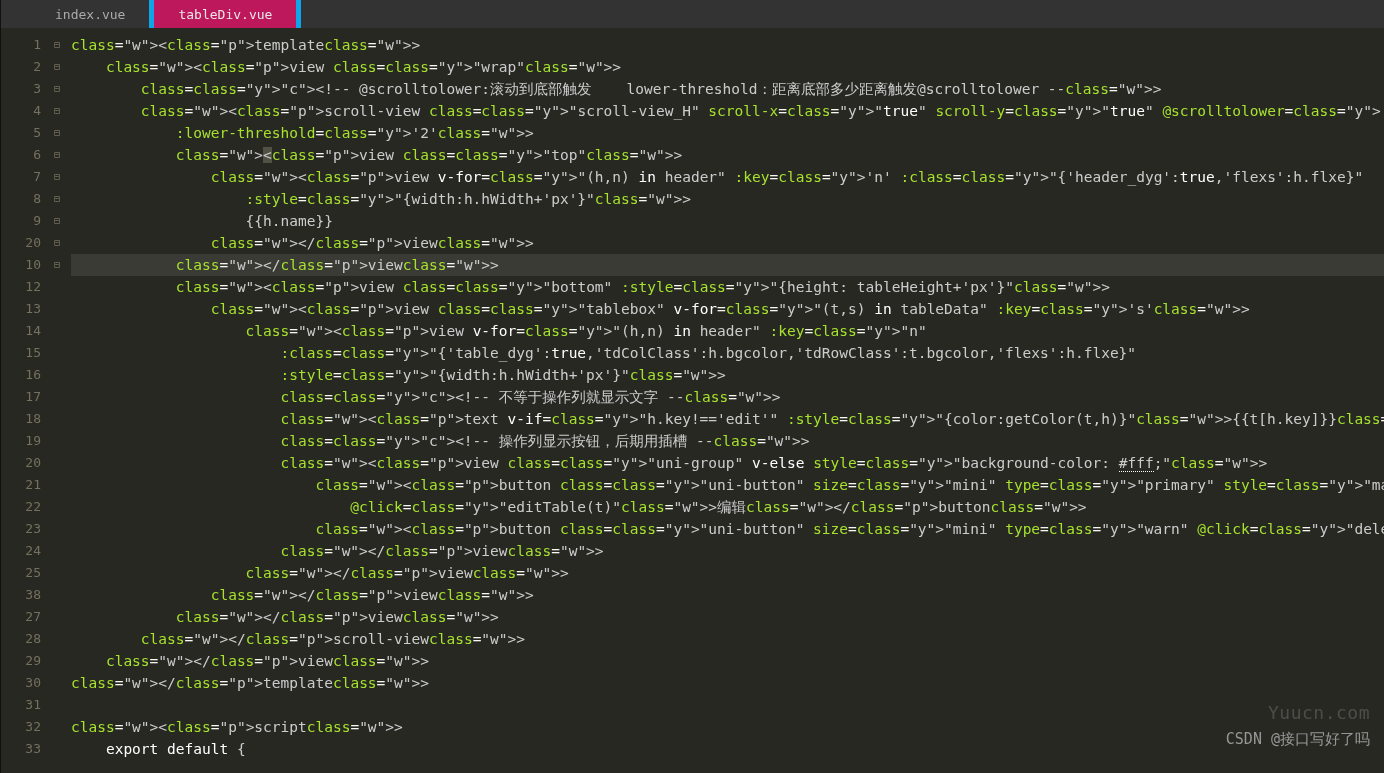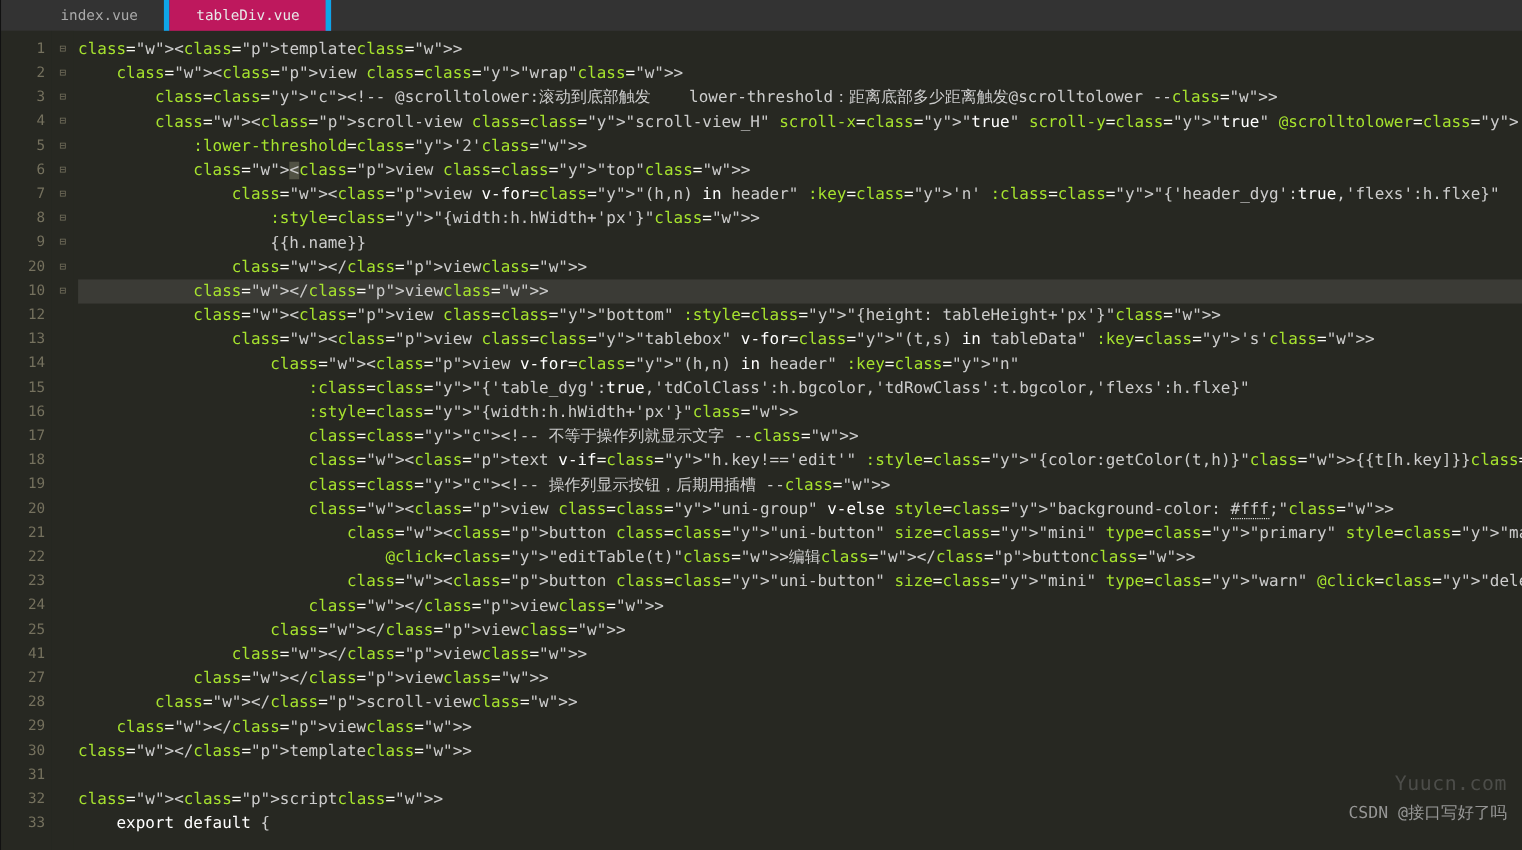--- a/index.html
+++ b/index.html
@@ -79,21 +79,21 @@
           <div>16</div>
           <div>17</div>
           <div>18</div>
           <div>19</div>
           <div>20</div>
           <div>21</div>
           <div>22</div>
           <div>23</div>
           <div>24</div>
           <div>25</div>
-          <div>41</div>
+          <div>38</div>
           <div>27</div>
           <div>28</div>
           <div>29</div>
           <div>30</div>
           <div>31</div>
           <div>32</div>
           <div>33</div>
         </div>
       <div class="fold-gutter" id="foldg">
           <div>⊟</div>

